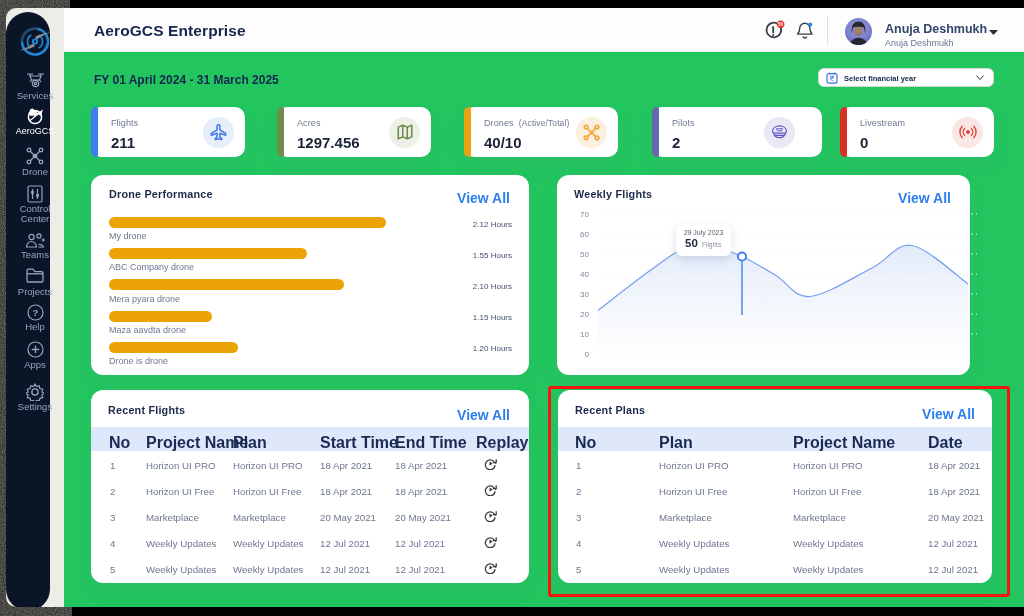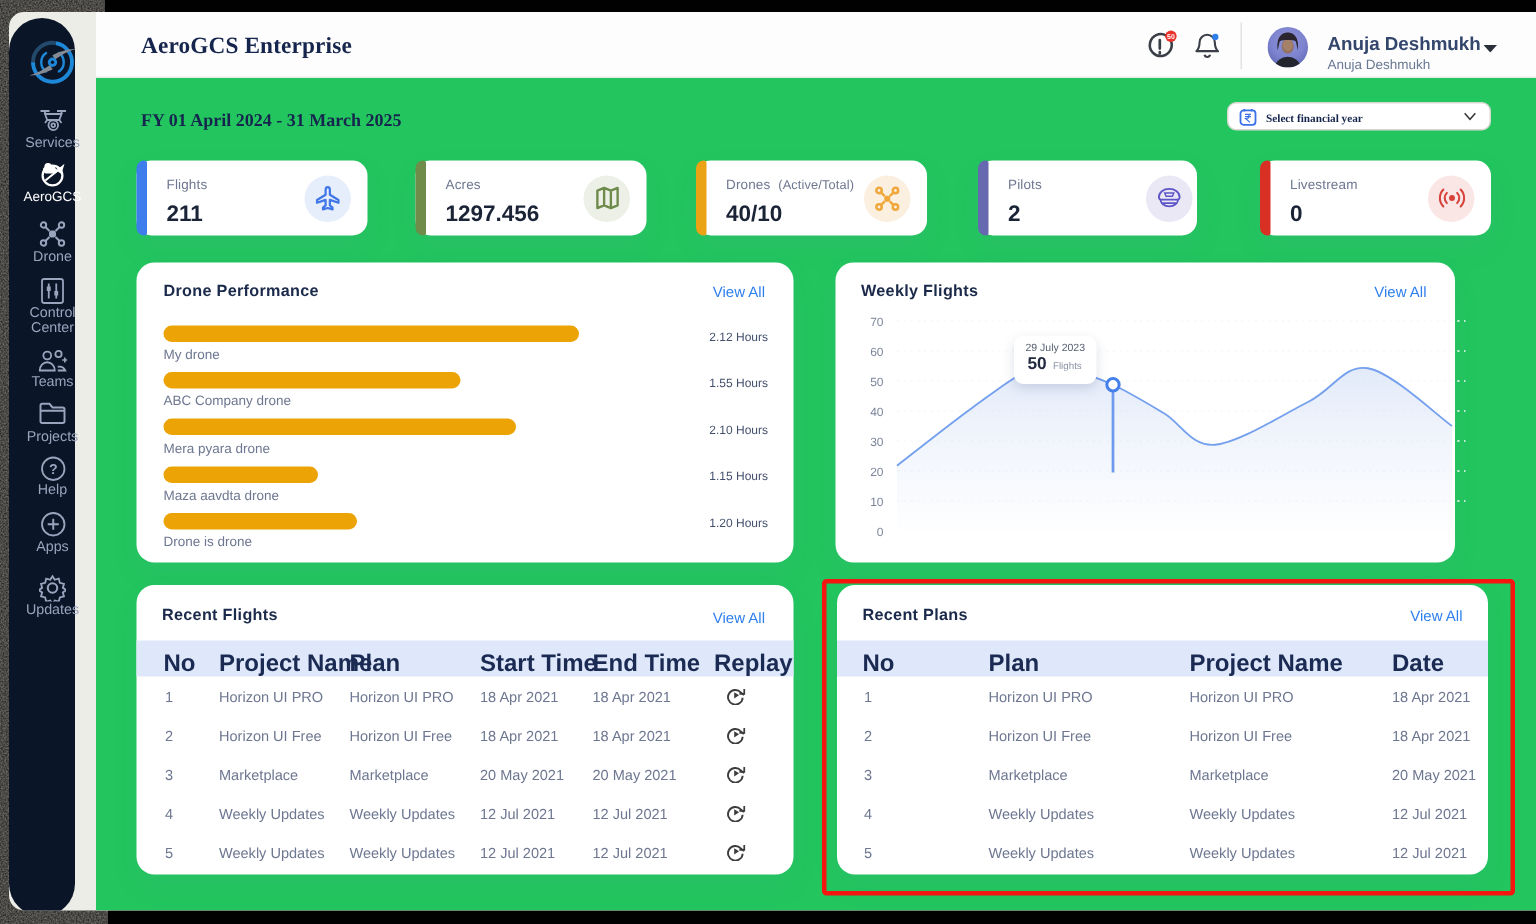--- a/index.html
+++ b/index.html
@@ -5,29 +5,29 @@
 * { margin:0; padding:0; box-sizing:border-box; }
 html,body { width:1024px; height:616px; overflow:hidden; background:#000; font-family:"Liberation Sans", sans-serif; }
 #stage { position:absolute; left:0; top:0; width:1024px; height:616px; }
 #noise { position:absolute; left:0; top:0; z-index:0; }
 #app { position:absolute; left:6px; top:8px; width:1018px; height:599px; border-radius:10px 0 0 10px; overflow:hidden; z-index:1; background:#ECEDE7; }
 #sidebar { position:absolute; left:0; top:4px; width:44px; height:599px; background:#0B1528;border-radius:24px; }
 #topbar { position:absolute; left:58px; top:0; width:960px; height:44px; background:#FDFDFD; border-bottom:1px solid #EAEAEA; }
 #content { position:absolute; left:58px; top:44px; width:960px; height:555px; background:#22c55e; }
 .abs { position:absolute; }
 .nav-label { position:absolute; width:58px; text-align:center; font-size:9.5px; color:#99A4BD; line-height:9.5px; }
-.navy { color:#16254D;font-family:Liberation Serif, serif; }
+.navy { color:#16254D; }
 .card { position:absolute; background:#fff; border-radius:10px; box-shadow:0 8px 18px rgba(112,144,176,0.10); }
 .panel { position:absolute; background:#fff; border-radius:12px; box-shadow:0 8px 18px rgba(112,144,176,0.08); }
 .stat-label { position:absolute; font-size:9px; color:#6E7791; letter-spacing:0.1px; }
 .stat-value { position:absolute; font-size:15px; font-weight:bold; color:#1B2436; }
 .stat-strip { position:absolute; left:0; top:0; width:7px; height:50px; border-radius:8px 3px 3px 8px; }
 .stat-circ { position:absolute; width:31px; height:31px; border-radius:50%; display:flex; align-items:center; justify-content:center; }
 .ptitle { position:absolute; font-size:10.8px; font-weight:bold; color:#1B2A4A; letter-spacing:0.2px; }
-.viewall { position:absolute; font-size:10px; font-weight:normal; color:#2F80ED; }
+.viewall { position:absolute; font-size:14px; font-weight:bold; color:#2F80ED; }
 .hbar { position:absolute; height:11px; border-radius:5.5px; background:#ECA306; }
 .blabel { position:absolute; font-size:9px; color:#6E7791; }
 .bhours { position:absolute; font-size:8px; color:#44506E; text-align:right; width:60px; }
 .ylab { position:absolute; font-size:8px; color:#7A849B; text-align:right; width:20px; }
 .th { position:absolute; font-size:16px; font-weight:bold; color:#1B2A52; }
 .td { position:absolute; font-size:9.7px; color:#6E7791; }
 </style>
 </head>
 <body>
 <div id="stage">
@@ -104,21 +104,21 @@
     <div class="nav-label" style="top:309.5px">Help</div>
     <svg class="abs" style="left:21px;top:329px" width="17" height="17" viewBox="0 0 17 17" fill="none" stroke="#99A4BD">
       <circle cx="8.5" cy="8.5" r="7.5" stroke-width="1.2"></circle>
       <path d="M8.5 4.8 V12.2 M4.8 8.5 H12.2" stroke-width="1.3"></path>
     </svg>
     <div class="nav-label" style="top:347.5px">Apps</div>
     <svg class="abs" style="left:20px;top:371px" width="18" height="18" viewBox="0 0 24 24" fill="none" stroke="#99A4BD" stroke-width="1.8">
       <path d="M12 1.5 l2 3.2 3.6-1 .9 3.7 3.7.9-1 3.6 3.2 2-3.2 2 1 3.6-3.7.9-.9 3.7-3.6-1-2 3.2-2-3.2-3.6 1-.9-3.7-3.7-.9 1-3.6-3.2-2 3.2-2-1-3.6 3.7-.9.9-3.7 3.6 1 z" stroke-width="1.6"></path>
       <circle cx="12" cy="12" r="4.2"></circle>
     </svg>
-    <div class="nav-label" style="top:389.5px">Updates</div>
+    <div class="nav-label" style="top:389.5px">Settings</div>
   </div>
   <div id="topbar">
     <div class="abs navy" style="left:30px;top:13.5px;font-size:15.5px;font-weight:bold;letter-spacing:0.1px">AeroGCS Enterprise</div>
     <svg class="abs" style="left:698px;top:12px" width="26" height="22" viewBox="0 0 26 22">
       <path d="M 15.5 3.7 A 7.3 7.3 0 1 0 18.4 6.8" fill="none" stroke="#3A3F47" stroke-width="1.7" stroke-linecap="round"></path>
       <path d="M 11.2 6.8 V 12.4 M 11.2 14.8 V 15.6" stroke="#3A3F47" stroke-width="1.8" stroke-linecap="round"></path>
       <circle cx="18.6" cy="4.2" r="3.8" fill="#E8312A"></circle>
       <text x="18.6" y="5.9" text-anchor="middle" font-size="4.6" font-weight="bold" fill="#fff" font-family="Liberation Sans">50</text>
     </svg>
     <svg class="abs" style="left:731px;top:13px" width="20" height="20" viewBox="0 0 20 20">
@@ -194,21 +194,21 @@
         <svg width="17" height="17" viewBox="0 0 18 18" fill="none" stroke="#F0A73C" stroke-width="1.8">
           <circle cx="3.2" cy="3.2" r="1.9"></circle>
               <circle cx="14.8" cy="3.2" r="1.9"></circle>
               <circle cx="3.2" cy="14.8" r="1.9"></circle>
               <circle cx="14.8" cy="14.8" r="1.9"></circle>
           <path d="M4.5 4.5 L7.2 7.2 M13.5 4.5 L10.8 7.2 M4.5 13.5 L7.2 10.8 M13.5 13.5 L10.8 10.8"></path>
           <rect x="6.9" y="6.9" width="4.2" height="4.2" rx="1.3" fill="#F0A73C" stroke="none"></rect>
         </svg>
       </div>
     </div>
-    <div class="card" style="left:588px;top:55px;width:146px;height:50px">
+    <div class="card" style="left:588px;top:55px;width:170px;height:50px">
       <div class="stat-strip" style="background:#6668B0"></div>
       <div class="stat-label" style="left:20px;top:11px">Pilots</div>
       <div class="stat-value" style="left:20px;top:27px">2</div>
       <div class="stat-circ" style="left:112px;top:9.5px;background:#E9E8F4">
         <svg width="19" height="16" viewBox="0 0 22 18" fill="none" stroke="#5D55C8" stroke-width="1.4">
           <path d="M3 8.5 C3 4.5 6.5 2 11 2 C15.5 2 19 4.5 19 8.5 C19 9.6 18.4 10.2 17.3 10.2 H4.7 C3.6 10.2 3 9.6 3 8.5 Z"></path>
           <path d="M7.5 5.2 h7 l-1 2.4 h-5 z" stroke-width="1.1"></path>
           <path d="M4.2 10.2 C4.2 12.8 7 15.5 11 15.5 C15 15.5 17.8 12.8 17.8 10.2 M4.6 13 H17.4"></path>
         </svg>
       </div>

